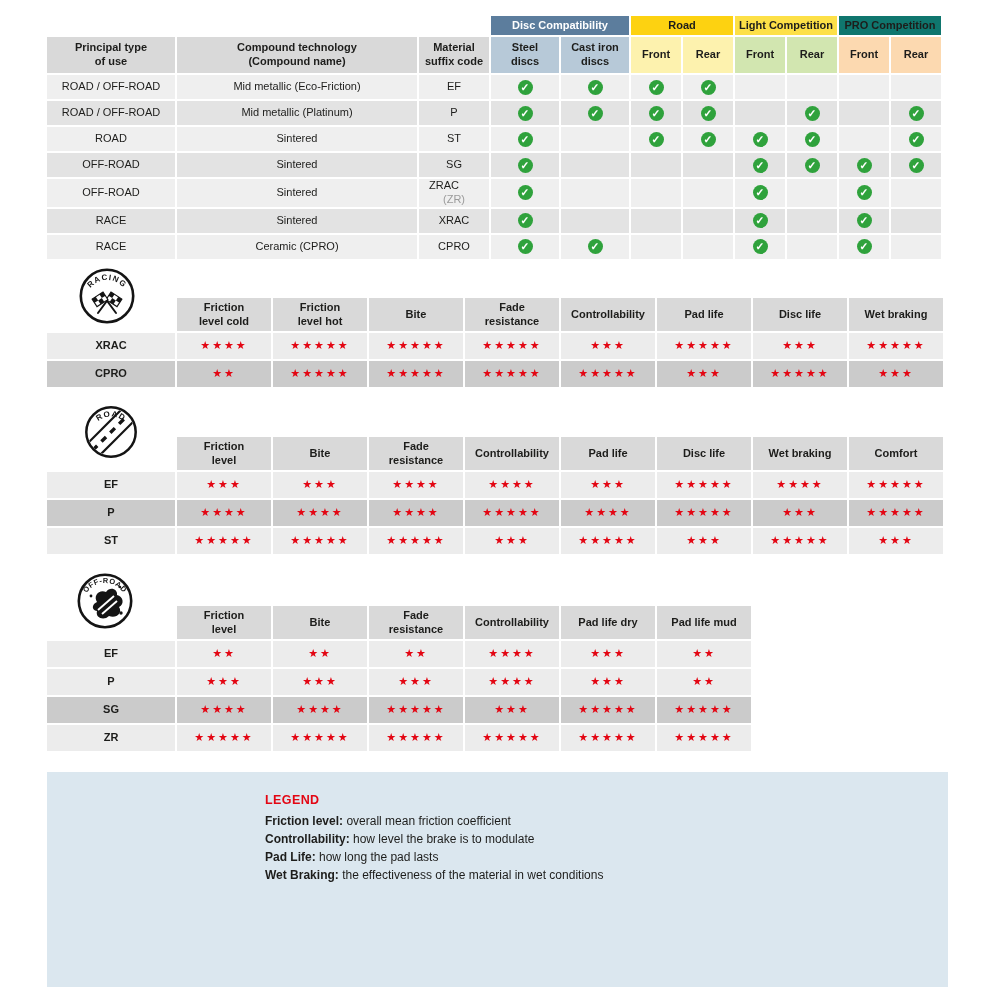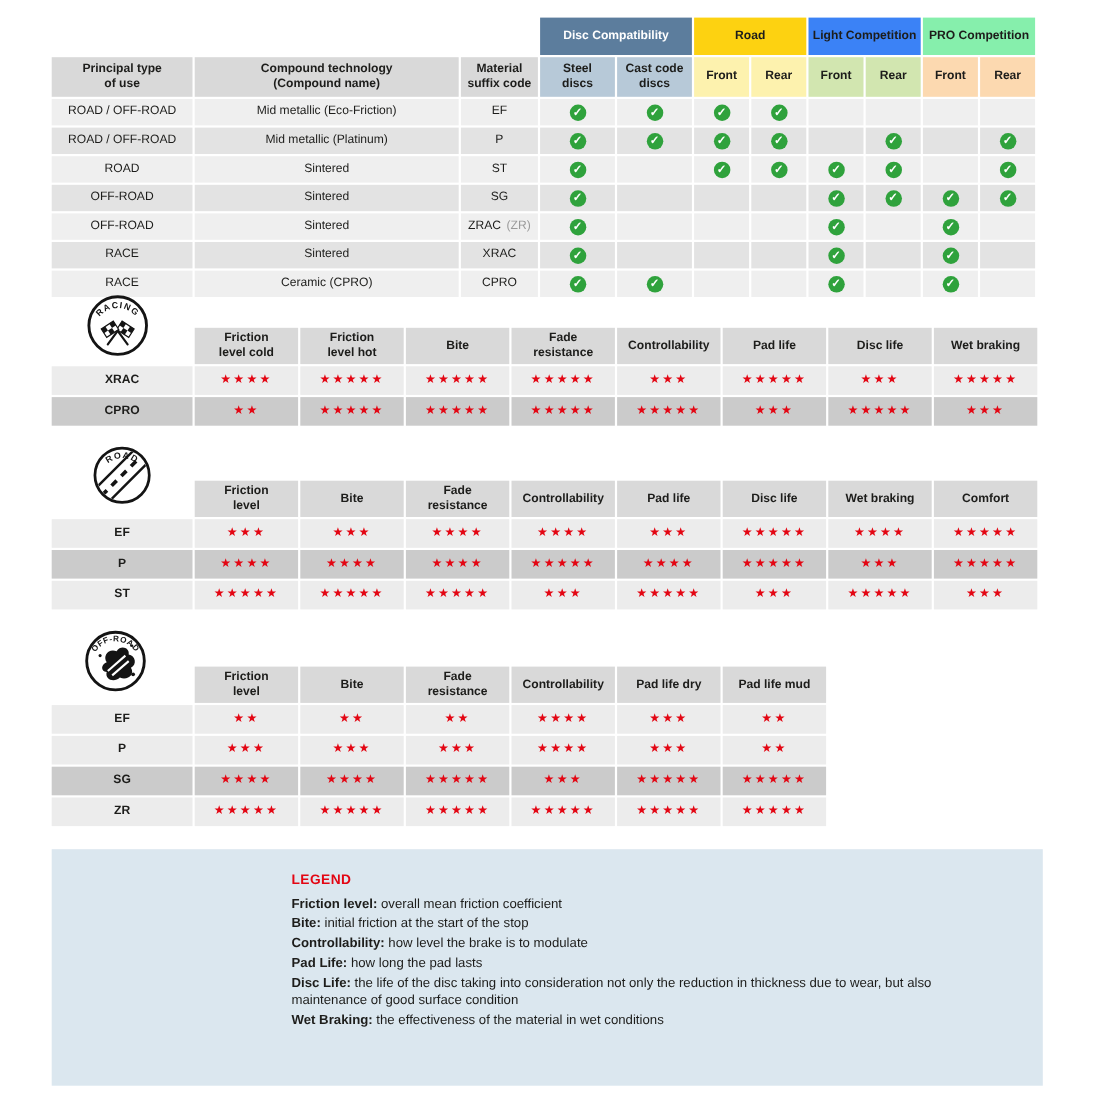--- a/index.html
+++ b/index.html
@@ -12,25 +12,25 @@
 
   table.grid{border-collapse:separate;border-spacing:2px;table-layout:fixed;position:absolute}
   table.grid td{padding:0;vertical-align:middle;text-align:center;font-size:11px;line-height:1.25;overflow:hidden}
 
   #compat{left:45px;top:14px;width:898px}
   #tbl-racing{left:45px;top:296px;width:900px}
   #tbl-road{left:45px;top:435px;width:900px}
   #tbl-offroad{left:45px;top:604px;width:708px}
 
   .blank{background:transparent}
-  .g-head{height:34px;font-weight:700;font-size:11px}
+  .g-head{height:19px;font-weight:700;font-size:11px}
   .h-col{background:var(--head-gray);height:36px;font-weight:700;white-space:pre-line}
   .c-use{text-align:left;padding-left:8px;height:24px;font-size:10.5px}
   .c-tech,.c-code,.c-chk{height:24px}
-  .c-code .suffix{margin-left:2px}
+  .c-code .suffix{margin-left:20px}
   .check{display:inline-block;width:15px;height:15px;border-radius:50%;background:var(--check);
          color:#fff;font-size:10.5px;line-height:15px;font-weight:700;text-align:center}
 
   .rh{background:var(--head-gray);height:33px;font-weight:700;font-size:11.5px;white-space:pre-line}
   .rl{text-align:left;padding-left:11px;font-weight:700;font-size:13.5px;height:26px}
   .rs{text-align:left;padding-left:9px;height:26px;font-size:15.5px;letter-spacing:2px;color:var(--star);line-height:1}
 
   .badge{position:absolute}
   #badge-racing{left:78px;top:267px}
   #badge-road{left:84px;top:405px}
@@ -60,33 +60,33 @@
         <col style="width:50px">
         <col style="width:50px">
         <col style="width:50px">
         <col style="width:50px">
       </colgroup>
       <tbody>
         <tr>
           <td class="blank" colspan="3"></td>
           <td colspan="2" class="g-head" style="background:#5c7d9d;color:#ffffff">Disc Compatibility</td>
           <td colspan="2" class="g-head" style="background:#fdd211;color:#1d1d1b">Road</td>
-          <td colspan="2" class="g-head" style="background:#3b82f6;color:#1d1d1b">Light Competition</td>
-          <td colspan="2" class="g-head" style="background:#86efac;color:#1d1d1b">PRO Competition</td>
+          <td colspan="2" class="g-head" style="background:#fde047;color:#1d1d1b">Light Competition</td>
+          <td colspan="2" class="g-head" style="background:#0f766e;color:#1d1d1b">PRO Competition</td>
         </tr>
         <tr>
           <td class="h-col">Principal type
 of use</td>
           <td class="h-col">Compound technology
 (Compound name)</td>
           <td class="h-col">Material
 suffix code</td>
           <td class="h-col" style="background:#b7c9d8">Steel
 discs</td>
-          <td class="h-col" style="background:#b7c9d8">Cast code
+          <td class="h-col" style="background:#b7c9d8">Cast iron
 discs</td>
           <td class="h-col" style="background:#fdf2ae">Front</td>
           <td class="h-col" style="background:#fdf2ae">Rear</td>
           <td class="h-col" style="background:#d2e6b0">Front</td>
           <td class="h-col" style="background:#d2e6b0">Rear</td>
           <td class="h-col" style="background:#fcd9b0">Front</td>
           <td class="h-col" style="background:#fcd9b0">Rear</td>
         </tr>
         <tr>
           <td class="c-use" style="background:#efefef">ROAD / OFF-ROAD</td>
@@ -411,21 +411,19 @@
           <td class="rs" style="background:#ececec" title="5/5">★★★★★</td>
           <td class="rs" style="background:#ececec" title="5/5">★★★★★</td>
         </tr>
       </tbody>
     </table>
 
   <div id="legend">
     <div class="lg-title">LEGEND</div>
     <div id="legend-entries">
         <div class="lg-entry"><b>Friction level:</b> <span>overall mean friction coefficient</span></div>
-        <div class="lg-entry"><b>Bite:</b> <span>initial friction at the start of the stop</span></div>
         <div class="lg-entry"><b>Controllability:</b> <span>how level the brake is to modulate</span></div>
         <div class="lg-entry"><b>Pad Life:</b> <span>how long the pad lasts</span></div>
-        <div class="lg-entry"><b>Disc Life:</b> <span>the life of the disc taking into consideration not only the reduction in thickness due to wear, but also maintenance of good surface condition</span></div>
         <div class="lg-entry"><b>Wet Braking:</b> <span>the effectiveness of the material in wet conditions</span></div>
       </div>
   </div>
 
 </div>
 
 </body></html>

